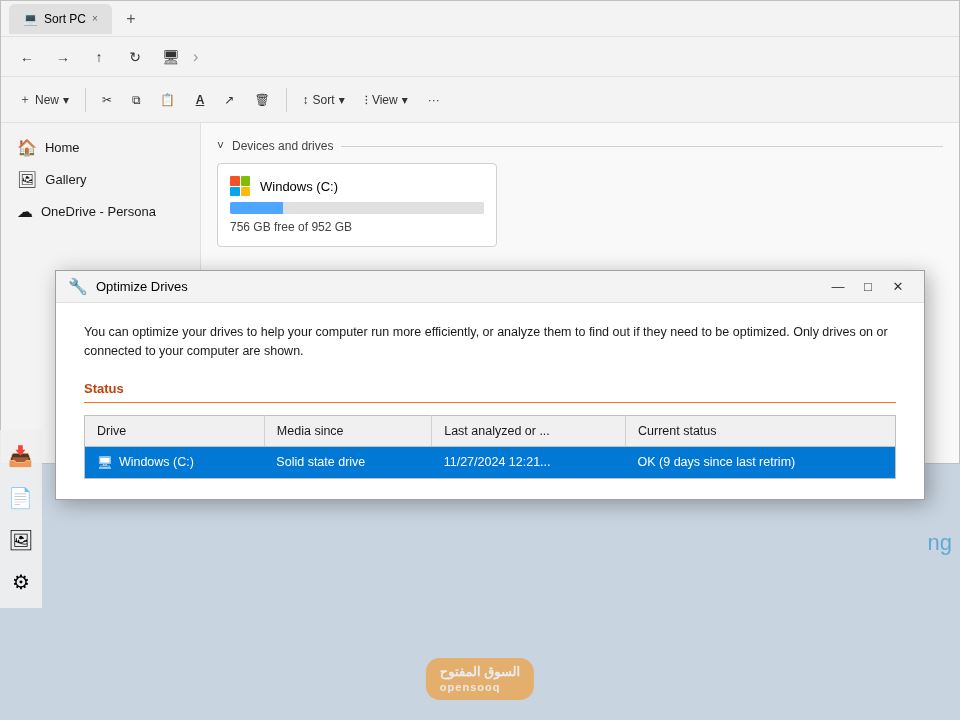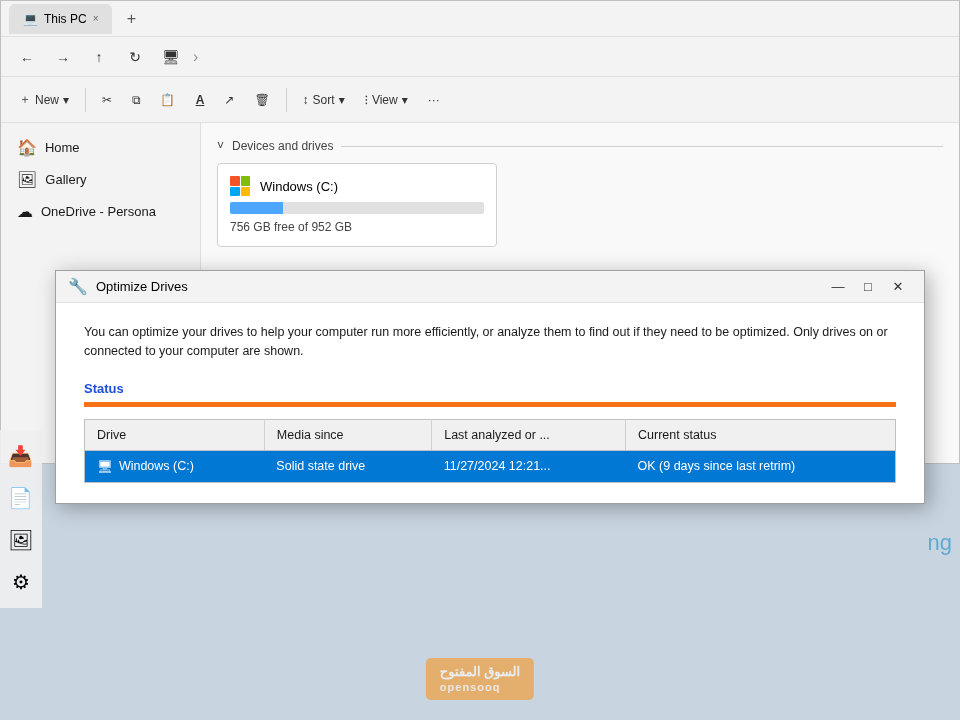--- a/index.html
+++ b/index.html
@@ -270,24 +270,24 @@
     }
     .dialog-description {
       font-size: 12.5px;
       color: #1a1a1a;
       line-height: 1.5;
       margin-bottom: 20px;
     }
     .dialog-status-label {
       font-size: 13px;
       font-weight: 600;
-      color: #1d4ed8;
+      color: #c2410c;
       margin-bottom: 12px;
       padding-bottom: 6px;
-      border-bottom: 5px solid #f97316;
+      border-bottom: 1px solid #f97316;
     }
 
     
     .drive-table {
       width: 100%;
       border-collapse: collapse;
       border: 1px solid #c0c0c0;
     }
     .drive-table thead tr {
       background: #f0f0f0;
@@ -363,21 +363,21 @@
   </style>
 </head>
 <body>
 
 <div class="file-explorer">
 
   <div class="title-bar">
     <div class="title-bar-left">
       <div class="tab">
         <span>💻</span>
-        <span>This PC</span>
+        <span>Sort PC</span>
         <span class="tab-close">×</span>
       </div>
       <div class="tab-add">+</div>
     </div>
   </div>
 
   <div class="nav-bar">
     <button class="nav-btn">←</button>
     <button class="nav-btn">→</button>
     <button class="nav-btn">↑</button>
@@ -512,17 +512,17 @@
 
 <div class="taskbar-icons">
   <div class="taskbar-icon">📥</div>
   <div class="taskbar-icon">📄</div>
   <div class="taskbar-icon">🖼</div>
   <div class="taskbar-icon">⚙</div>
 </div>
 
 <div class="ng-text">ng</div>
 
-<div class="watermark" style="bottom:20px; left:50%; transform:translateX(-50%); background:rgba(255,140,0,0.85); border-radius:5px; padding:6px 14px; color:white; font-size:13px; font-weight:bold; letter-spacing:1px;">
+<div class="watermark" style="bottom:20px; left:50%; transform:translateX(-50%); background:rgba(255,140,0,0.85); border-radius:14px; padding:6px 14px; color:white; font-size:13px; font-weight:bold; letter-spacing:1px;">
   <span>السوق المفتوح</span>
   <br>
   <span style="font-size:11px; opacity:0.9;">opensooq</span>
 </div>
 
 </body></html>

